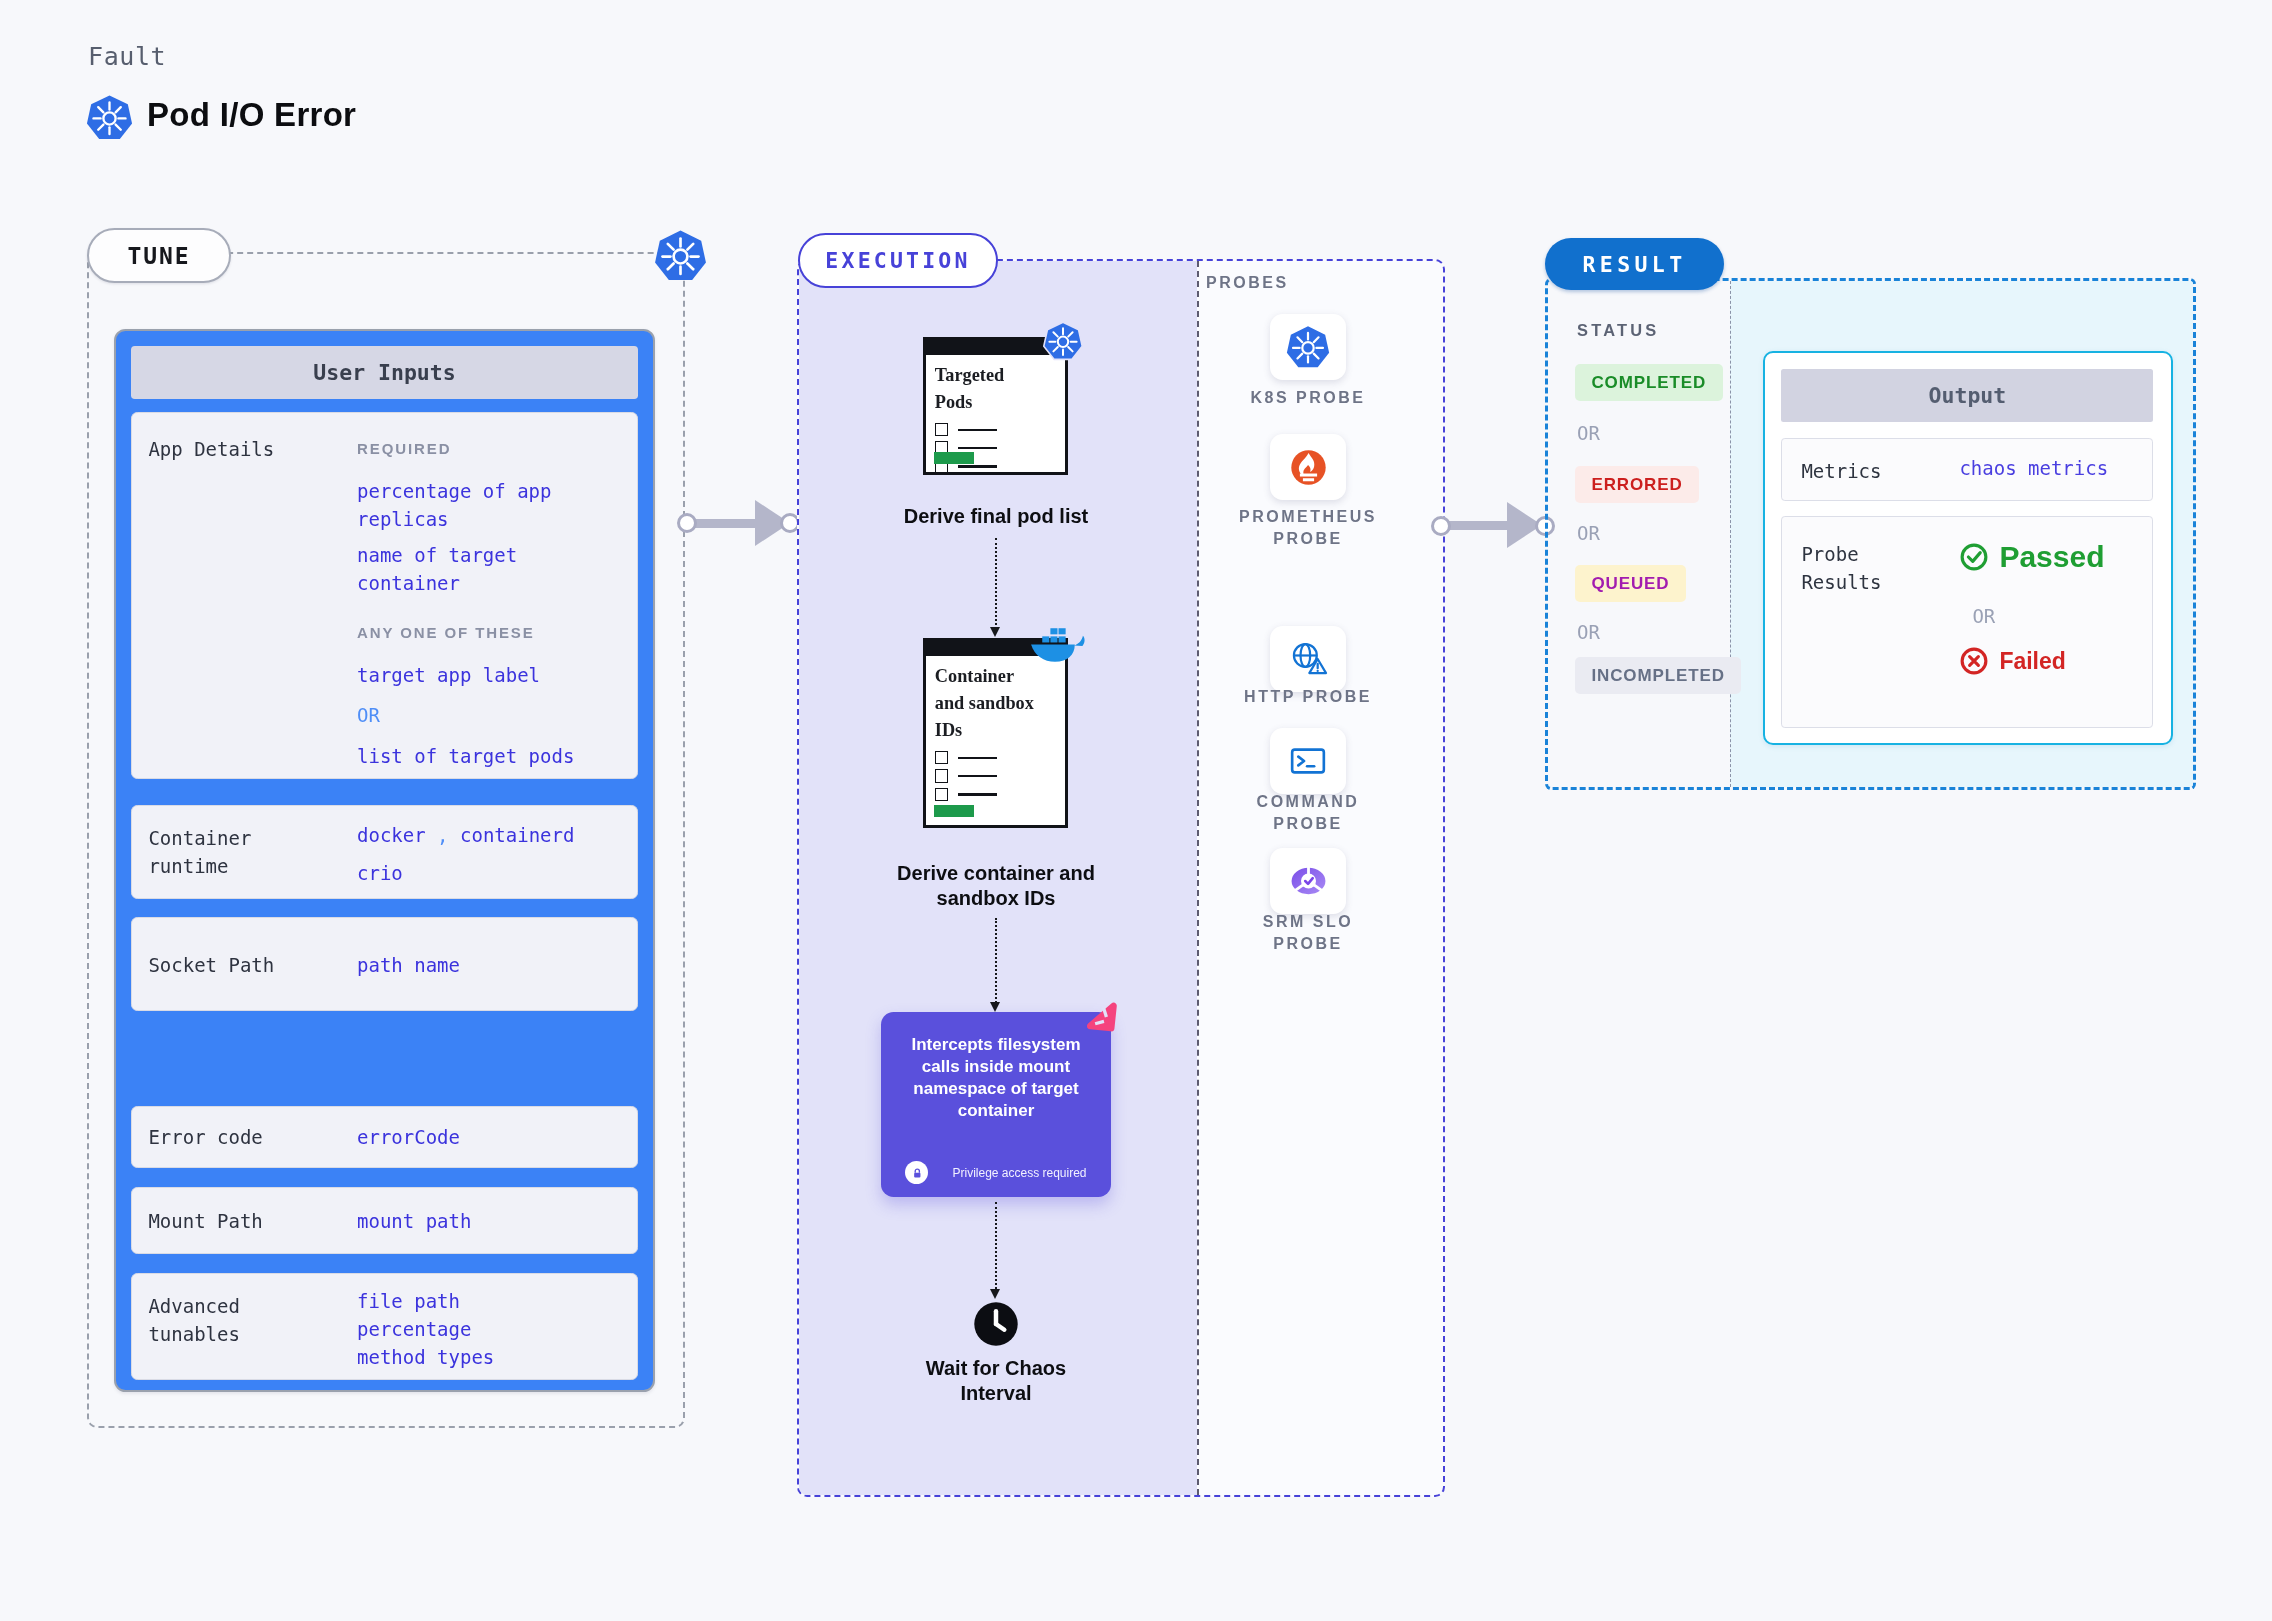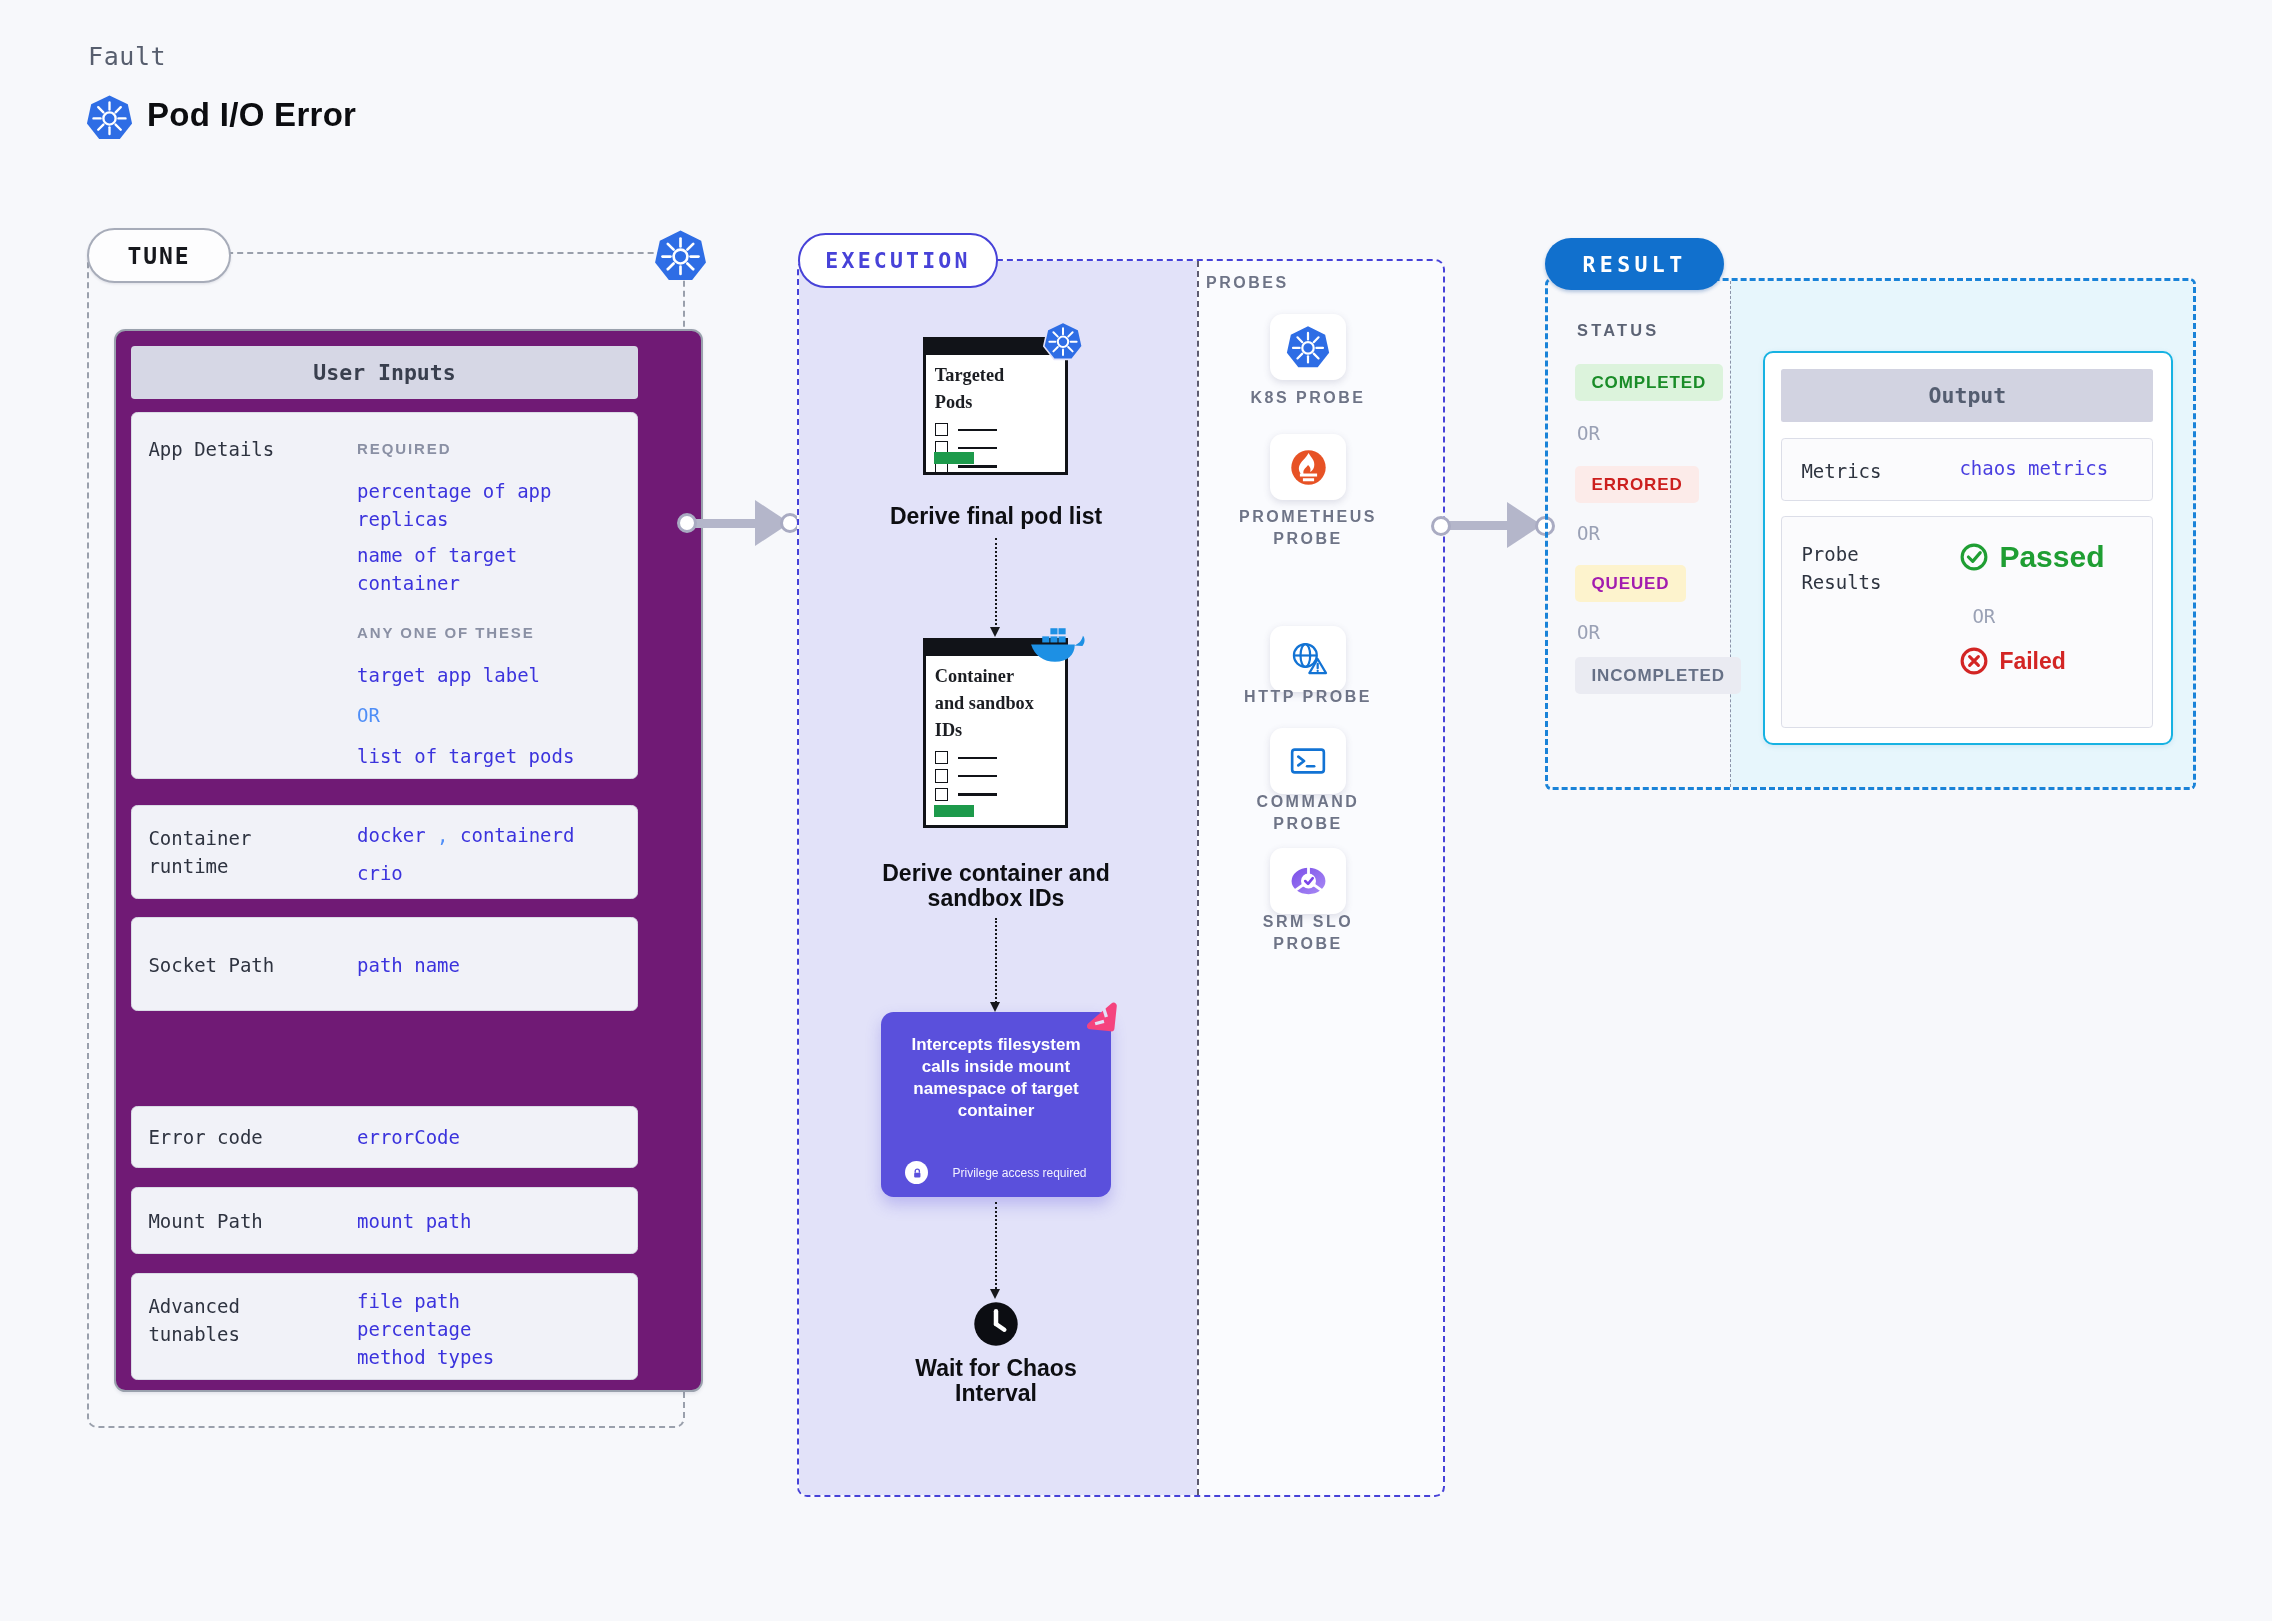--- a/index.html
+++ b/index.html
@@ -25,42 +25,42 @@
   
   .pill{display:flex;align-items:center;justify-content:center;border-radius:30px;}
   .tune-pill{left:87px;top:228px;width:140px;height:51px;background:#fdfdfe;border:2.5px solid #a7acb9;
              font-size:23px;font-weight:bold;color:#16181d;letter-spacing:1.9px;box-shadow:0 1.3px 2.5px rgba(60,60,90,.12);}
   .exec-pill{left:798px;top:233px;width:196px;height:51px;background:#ffffff;border:2.5px solid #4742d8;
              font-size:21.5px;font-weight:bold;color:#4742d8;letter-spacing:3.2px;}
   .result-pill{left:1545px;top:238px;width:179px;height:52px;background:#1170cd;
              font-size:21.5px;font-weight:bold;color:#ffffff;letter-spacing:4.4px;box-shadow:0 1.9px 3.8px rgba(20,80,160,.3);}
 
   
-  .ui-card{left:114px;top:329px;width:537px;height:1059px;background:#701a75;border:2.5px solid #9aa1ad;
-           border-radius:11.4px;box-shadow:0 1.3px 3.2px rgba(70,70,100,.10);padding-left:48px;}
+  .ui-card{left:114px;top:329px;width:537px;height:1059px;background:#3b82f6;border:2.5px solid #9aa1ad;
+           border-radius:11.4px;box-shadow:0 1.3px 3.2px rgba(70,70,100,.10);}
   .ui-header{left:15px;top:15px;width:507px;height:53px;background:#d6d7e5;border-radius:3.8px;
              display:flex;align-items:center;justify-content:center;font-size:21.5px;font-weight:bold;color:#393f4e;}
   .ui-row{left:15px;width:507px;background:#f1f2f8;border:1.3px solid #d9dbe5;border-radius:6.3px;box-sizing:border-box;}
   .row-label{left:16.4px;font-size:19px;color:#2e3340;width:126px;line-height:28px;}
   .row-vals{left:225px;font-size:19px;line-height:28px;width:272px;}
   .cap{font-size:15px;letter-spacing:1.9px;color:#8a90a4;font-family:"Liberation Sans",sans-serif;font-weight:bold;}
   .v-blue{color:#3b33dd;}
   .v-light{color:#4f8ef7;}
 
   
   .doc-node{background:#ffffff;border:3.2px solid #111318;box-sizing:border-box;}
   .doc-bar{left:0;top:0;right:0;height:15px;background:#111318;}
   .doc-title{display:block;width:107px;margin:21.5px 0 0 8.8px;font-family:Liberation Serif, serif;
              font-weight:bold;font-size:18.3px;line-height:27px;color:#1b1d22;}
   .doc-list{margin:7.6px 0 0 8.8px;}
   .doc-li{display:flex;align-items:center;margin-bottom:5px;}
   .doc-cbx{width:11.4px;height:11.4px;border:1.9px solid #111318;}
   .doc-line{width:39px;height:2.5px;background:#111318;margin-left:10px;}
   .doc-green{left:7.6px;bottom:7.6px;width:40px;height:12.6px;background:#1d9a4b;}
-  .step-caption{font-size:23px;font-weight:bold;color:#0d0e12;text-align:center;line-height:25px;}
+  .step-caption{font-size:20px;font-weight:bold;color:#0d0e12;text-align:center;line-height:25px;}
   .dotconn{width:0;border-left:2.5px dotted #17181c;}
   .dotarrow{width:0;height:0;border-left:5.7px solid transparent;border-right:5.7px solid transparent;border-top:10px solid #17181c;}
   .purple-node{left:881px;top:1012px;width:230px;height:185px;background:#5a50dc;border-radius:12.6px;
                box-shadow:0 7.6px 15px rgba(90,80,220,.28);}
   .purple-text{margin:21.5px 17px 0;font-size:17px;line-height:22px;font-weight:bold;color:#ffffff;text-align:center;}
   .priv-row{left:0;bottom:12.6px;width:100%;display:flex;align-items:center;justify-content:center;gap:24px;}
   .priv-circle{width:23px;height:23px;border-radius:50%;background:#ffffff;display:flex;align-items:center;justify-content:center;}
   .priv-label{font-size:12px;color:#f2f1ff;}
 
   

